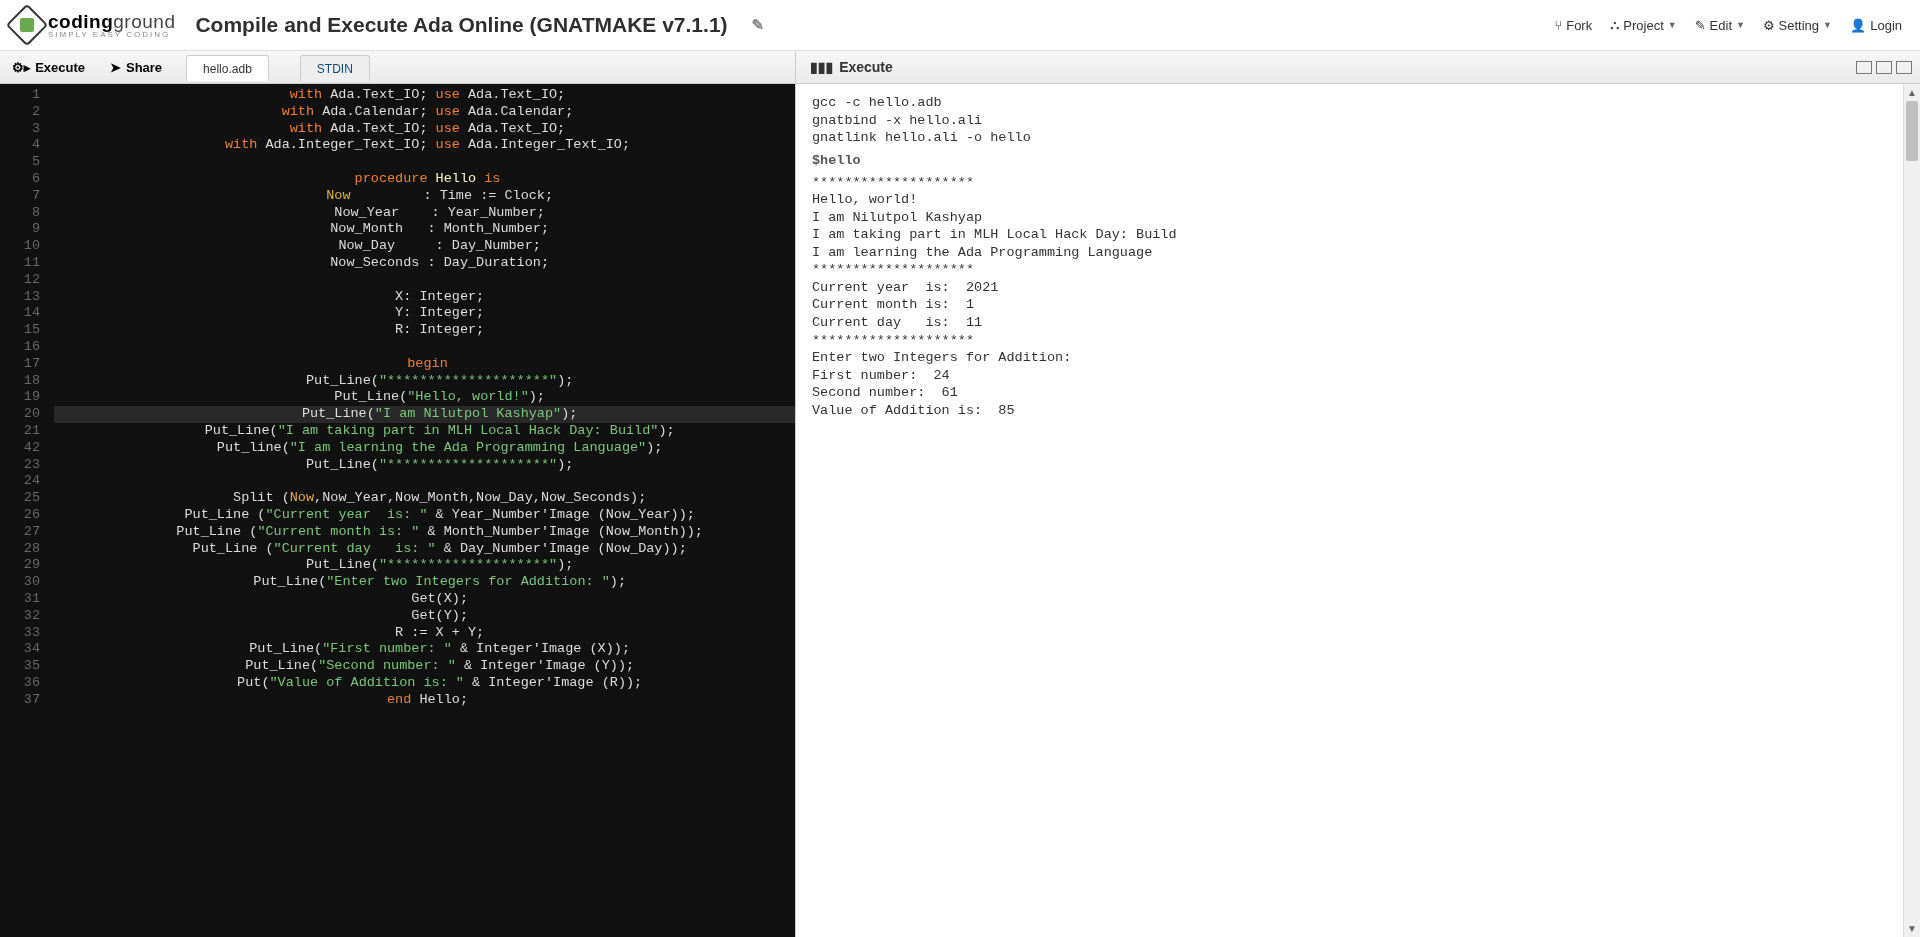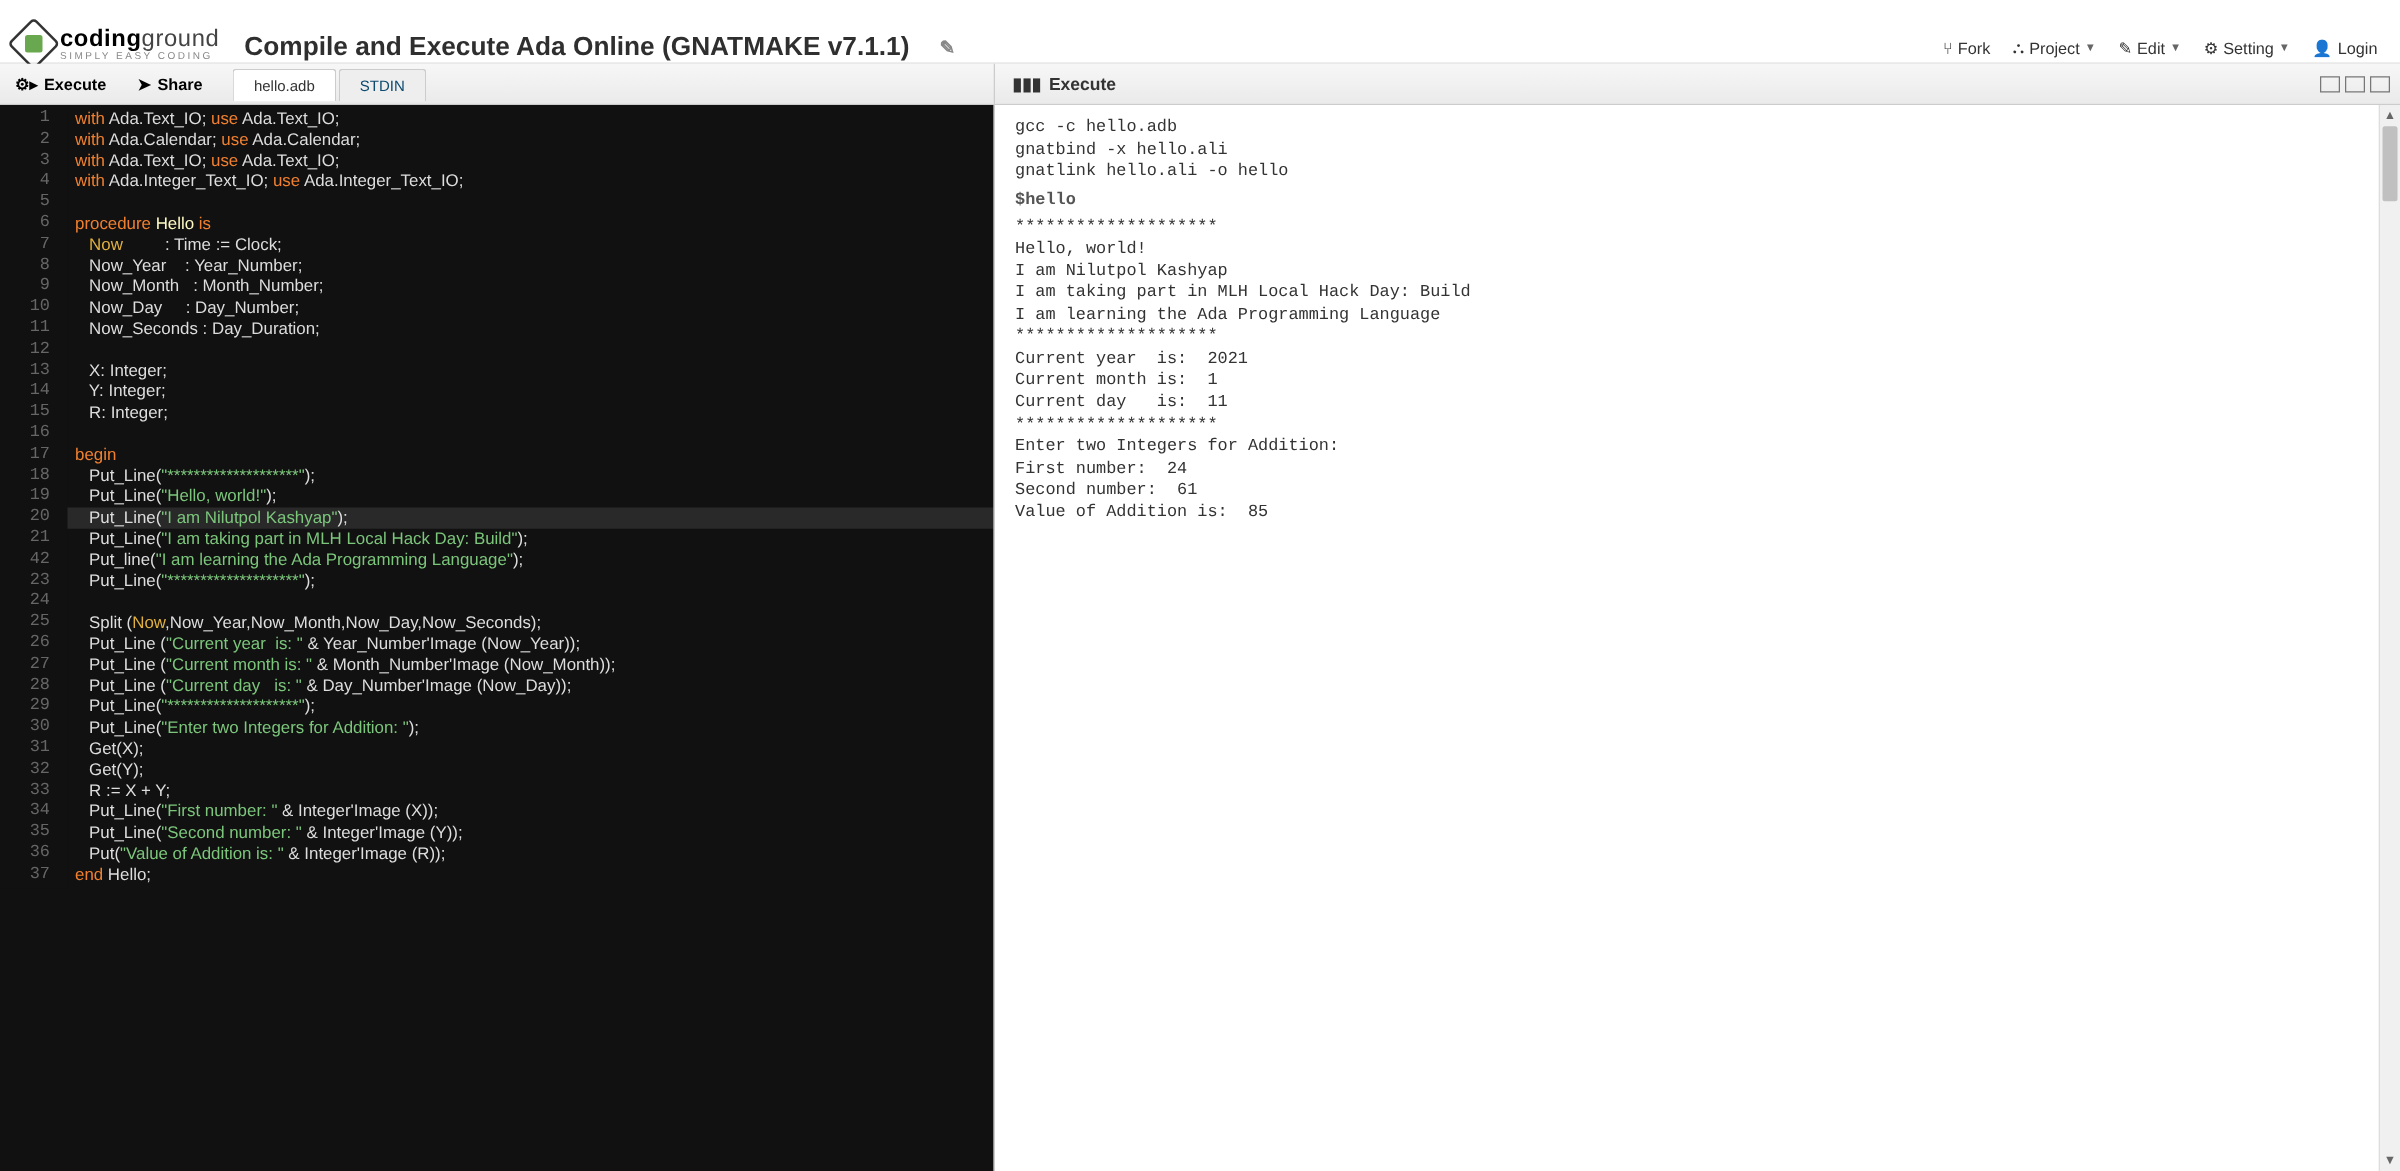--- a/index.html
+++ b/index.html
@@ -1,44 +1,44 @@
 <!DOCTYPE html>
 <html><head>
 <meta charset="utf-8">
 <style>
 * { margin:0; padding:0; box-sizing:border-box; }
 body { font-family: Arial, Helvetica, sans-serif; font-size:13px; background:#fff; color:#333; overflow:hidden; }
-.header { height:51px; border-bottom:1px solid #ddd; display:flex; align-items:flex-end; padding:0 12px; background:#fff; }
+.header { height:51px; border-bottom:1px solid #ddd; display:flex; align-items:center; padding:0 12px; background:#fff; }
 .logo { display:flex; align-items:center; gap:6px; margin-right:20px; }
 .logo-icon { width:30px; height:30px; border:2px solid #333; transform:rotate(45deg); border-radius:4px; display:flex; align-items:center; justify-content:center; }
 .logo-inner { width:14px; height:14px; background:#6aa84f; transform:rotate(-45deg); border-radius:2px; }
 .logo-text { display:flex; flex-direction:column; line-height:1; }
 .logo-main { font-size:19px; color:#444; letter-spacing:0.5px; }
 .logo-main b { color:#000; font-weight:bold; }
 .logo-sub { font-size:8px; letter-spacing:2px; color:#888; }
 .title { font-size:21px; font-weight:bold; color:#2f2f2f; flex:1; display:flex; align-items:center; gap:24px;}
 .edit-ico { color:#888; font-size:15px; }
 .menu { display:flex; gap:6px; align-items:center; font-size:13px; }
 .menu-item { display:flex; align-items:center; gap:4px; padding:4px 6px; cursor:pointer; color:#333; }
 .menu-item .caret { font-size:9px; color:#666; }
 .toolbar { height:33px; background:linear-gradient(#f7f7f7,#eaeaea); border-bottom:1px solid #ccc; display:flex; align-items:stretch; position:relative;}
 .tb-left { display:flex; align-items:center; }
 .tb-btn { display:flex; align-items:center; gap:5px; padding:0 12px; font-weight:bold; font-size:13px; cursor:pointer; color:#000; height:100%; }
 .tb-sep { width:1px; background:#ccc; margin:6px 0;}
-.tabs { display:flex; align-items:flex-end; margin-left:12px; }
+.tabs { display:flex; align-items:flex-end; margin-left:12px;gap:29px; }
 .tab { padding:6px 16px 5px; border:1px solid #ccc; border-bottom:none; background:#eee; font-size:12px; color:#0c4a6e; border-radius:3px 3px 0 0; margin-right:2px; cursor:pointer; position:relative; top:1px;}
 .tab.active { background:#fff; color:#333; font-weight:500; }
 .result-header { position:absolute; left:795px; top:0; height:100%; display:flex; align-items:center; gap:6px; font-weight:bold; font-size:14px; padding-left:14px; border-left:1px solid #ccc;}
 .ctrl-icons { position:absolute; right:8px; top:0; height:100%; display:flex; align-items:center; gap:4px; color:#666; }
 .ctrl-icons span { border:1.5px solid #777; width:16px; height:13px; display:inline-block; position:relative; cursor:pointer;}
 .main { display:flex; height:calc(100vh - 84px); }
 .editor { width:795px; background:#111; position:relative; overflow:hidden;}
 .gutter { position:absolute; left:0; top:0; width:54px; background:#111; text-align:right; color:#666; font-family:'Consolas','Courier New',monospace; font-size:13.5px; padding:3px 14px 3px 0; line-height:16.8px;}
 .gutter div { height:16.8px; }
-.code { position:absolute; left:60px; top:3px; right:0; font-family:Liberation Sans, sans-serif; font-size:13.5px; line-height:16.8px; color:#ddd; white-space:pre;}
+.code { position:absolute; left:60px; top:3px; right:0; font-family:Liberation Mono, monospace; font-size:13.5px; line-height:16.8px; color:#ddd; white-space:pre;text-align:center;}
 .code-line { height:16.8px; }
 .hl-line { position:absolute; left:0; right:0; height:16.8px; background:rgba(255,255,255,0.10); }
 .kw { color:#f08030; }
 .id { color:#fef9c3; }
 .str { color:#7cc67c; }
 .op { color:#ddd; }
 .now { color:#e0b040; }
 .result-pane { flex:1; background:#fff; overflow:auto; border-left:1px solid #ccc; font-family:'Courier New',monospace; font-size:13.5px; padding:10px 20px 10px 16px; color:#333; position:relative;}
 .result-pane .cmd { color:#555; margin-bottom:6px; font-weight:bold;}
 .result-pane pre { white-space:pre; font-family:inherit; line-height:1.3; }

